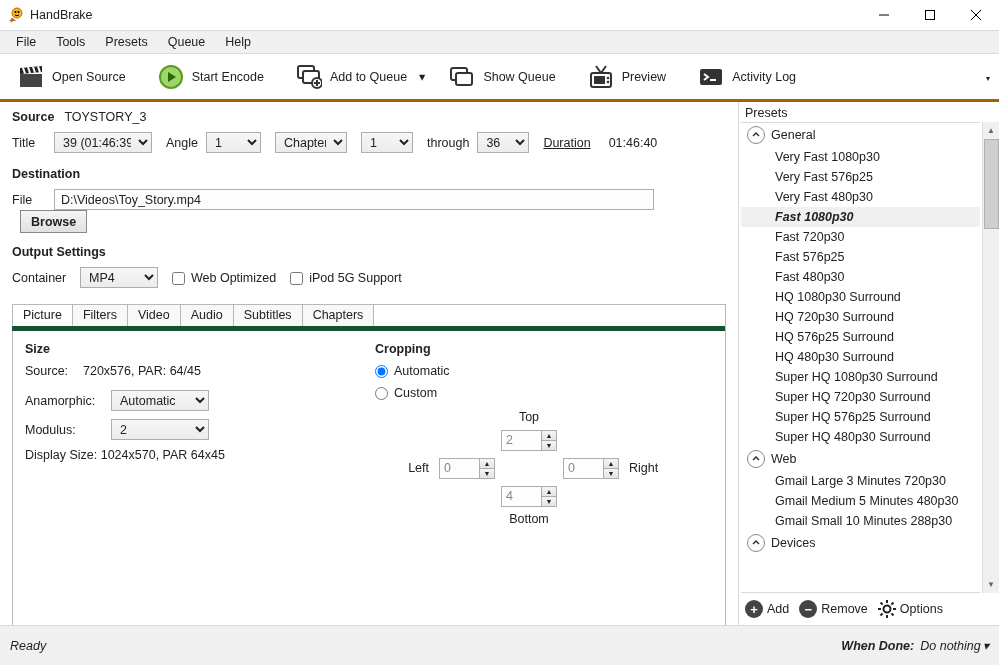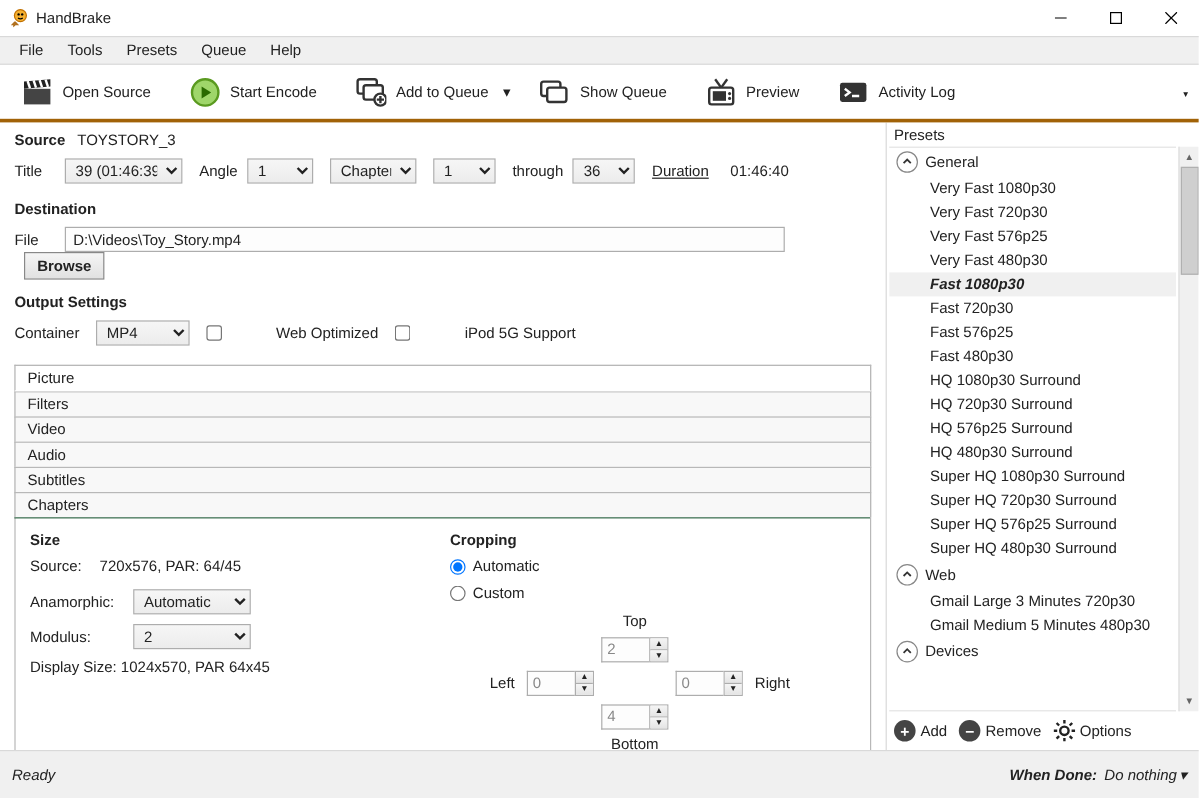--- a/index.html
+++ b/index.html
@@ -36,26 +36,26 @@
   select, input[type=text] { border: 1px solid #adadad; background: #fdfdfd; font-size: 12.5px; }
   select { height: 21px; background: linear-gradient(#f6f6f6,#ececec); }
   .sel-title { width: 98px; padding: 0 4px; }
   .sel-angle { width: 55px; padding: 0 4px; }
   .sel-chapters { width: 72px; padding: 0 4px; }
   .sel-ch-from, .sel-ch-to { width: 52px; padding: 0 4px; }
   .input-file { width: 600px; height: 21px; padding: 0 6px; }
   .btn-browse { margin-left: 8px; height: 23px; padding: 0 10px; border: 1px solid #888; background: linear-gradient(#f5f5f5,#e1e1e1); font-weight: 600; }
 
   .sel-container { width: 78px; padding: 0 4px; }
-  .chk { display: inline-flex; align-items: flex-start; margin-left: 14px; gap: 39px; }
+  .chk { display: inline-flex; align-items: flex-end; margin-left: 14px; }
   .chk input { margin-right: 6px; }
 
   
   .tabs { border: 1px solid #b8b8b8; height: 345px; display: flex; flex-direction: column; }
-  .tabs-hdr { display: flex; border-bottom: 1px solid #14532d; position: relative; top: -1px; margin-left: -1px; flex-direction: column; }
+  .tabs-hdr { display: flex; border-bottom: 5px solid #14532d; position: relative; top: -1px; margin-left: -1px; }
   .tab { border: 1px solid #b8b8b8; border-bottom: none; background: #f8f8f8; padding: 3px 10px; margin-right: -1px; position: relative; }
   .tab.active { background: #fff; z-index: 1; border-bottom: 1px solid #fff; }
   .tabs-content { flex: 1; padding: 10px 12px; }
 
   .tc-row { display: flex; align-items: center; margin-bottom: 8px; }
   .spin { display: inline-flex; }
   .spin input { width: 40px; height: 21px; padding: 0 4px; border-right: none; }
   .spin .btns { width: 16px; height: 21px; display: flex; flex-direction: column; border: 1px solid #adadad; }
   .spin .btns span { flex:1; display:flex; align-items:center; justify-content:center; background: linear-gradient(#f5f5f5,#e4e4e4); font-size:7px; line-height:1; }
   .spin .btns span:first-child { border-bottom:1px solid #adadad; }
@@ -361,21 +361,20 @@
       <div class="treeInner presets-tree" id="presets-tree">
           <div class="tree-cat">
             <span class="tree-caret">
               <svg viewBox="0 0 8 8">
                 <polyline points="1,5 4,2 7,5" fill="none" stroke="#333" stroke-width="1.5"></polyline>
               </svg>
             </span>
             <span>General</span>
           </div>
           <div class="tree-item">Very Fast 1080p30</div>
-          <div class="tree-item">Very Fast 720p30</div>
           <div class="tree-item">Very Fast 576p25</div>
           <div class="tree-item">Very Fast 480p30</div>
           <div class="tree-item selected">Fast 1080p30</div>
           <div class="tree-item">Fast 720p30</div>
           <div class="tree-item">Fast 576p25</div>
           <div class="tree-item">Fast 480p30</div>
           <div class="tree-item">HQ 1080p30 Surround</div>
           <div class="tree-item">HQ 720p30 Surround</div>
           <div class="tree-item">HQ 576p25 Surround</div>
           <div class="tree-item">HQ 480p30 Surround</div>
@@ -386,20 +385,21 @@
           <div class="tree-cat">
             <span class="tree-caret">
               <svg viewBox="0 0 8 8">
                 <polyline points="1,5 4,2 7,5" fill="none" stroke="#333" stroke-width="1.5"></polyline>
               </svg>
             </span>
             <span>Web</span>
           </div>
           <div class="tree-item">Gmail Large 3 Minutes 720p30</div>
           <div class="tree-item">Gmail Medium 5 Minutes 480p30</div>
+          <div class="tree-item">Gmail Small 10 Minutes 288p30</div>
           <div class="tree-cat">
             <span class="tree-caret">
               <svg viewBox="0 0 8 8">
                 <polyline points="1,5 4,2 7,5" fill="none" stroke="#333" stroke-width="1.5"></polyline>
               </svg>
             </span>
             <span>Devices</span>
           </div>
         </div>
       <div class="sbar">

